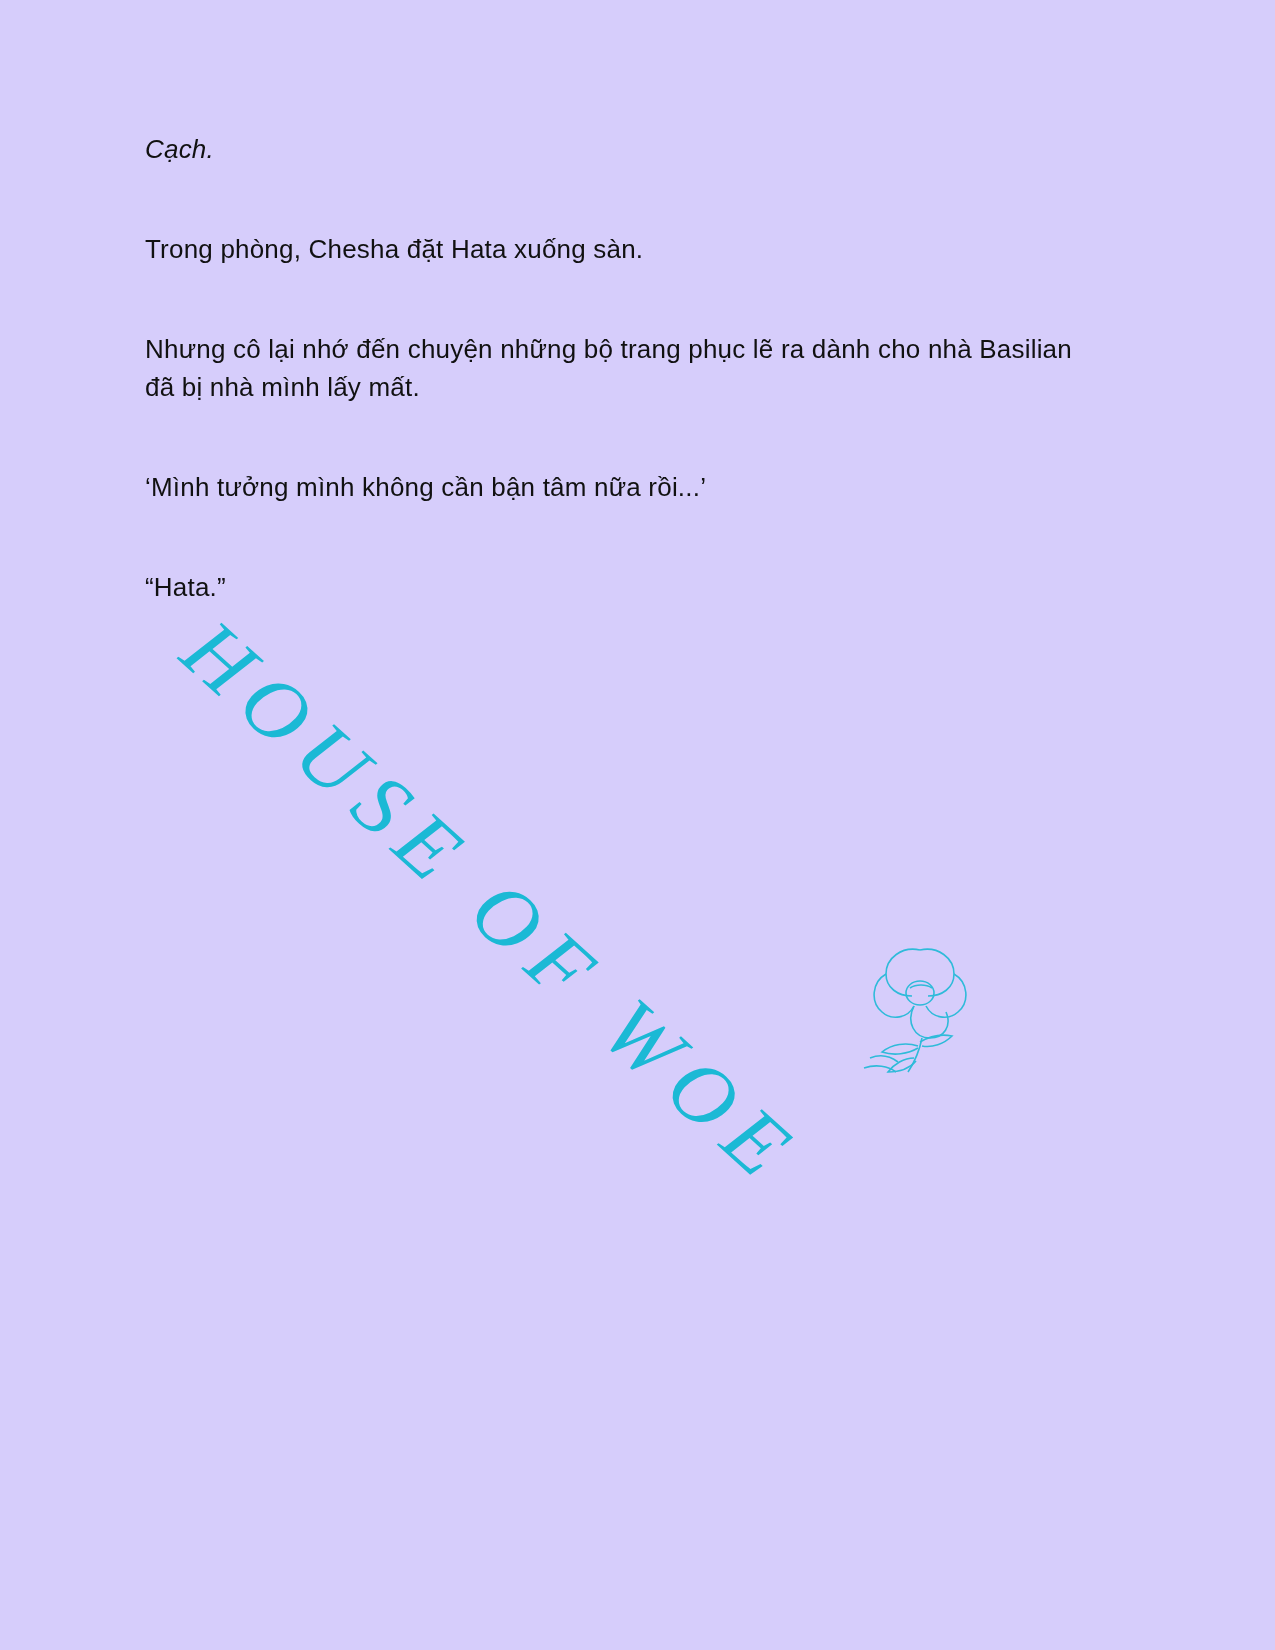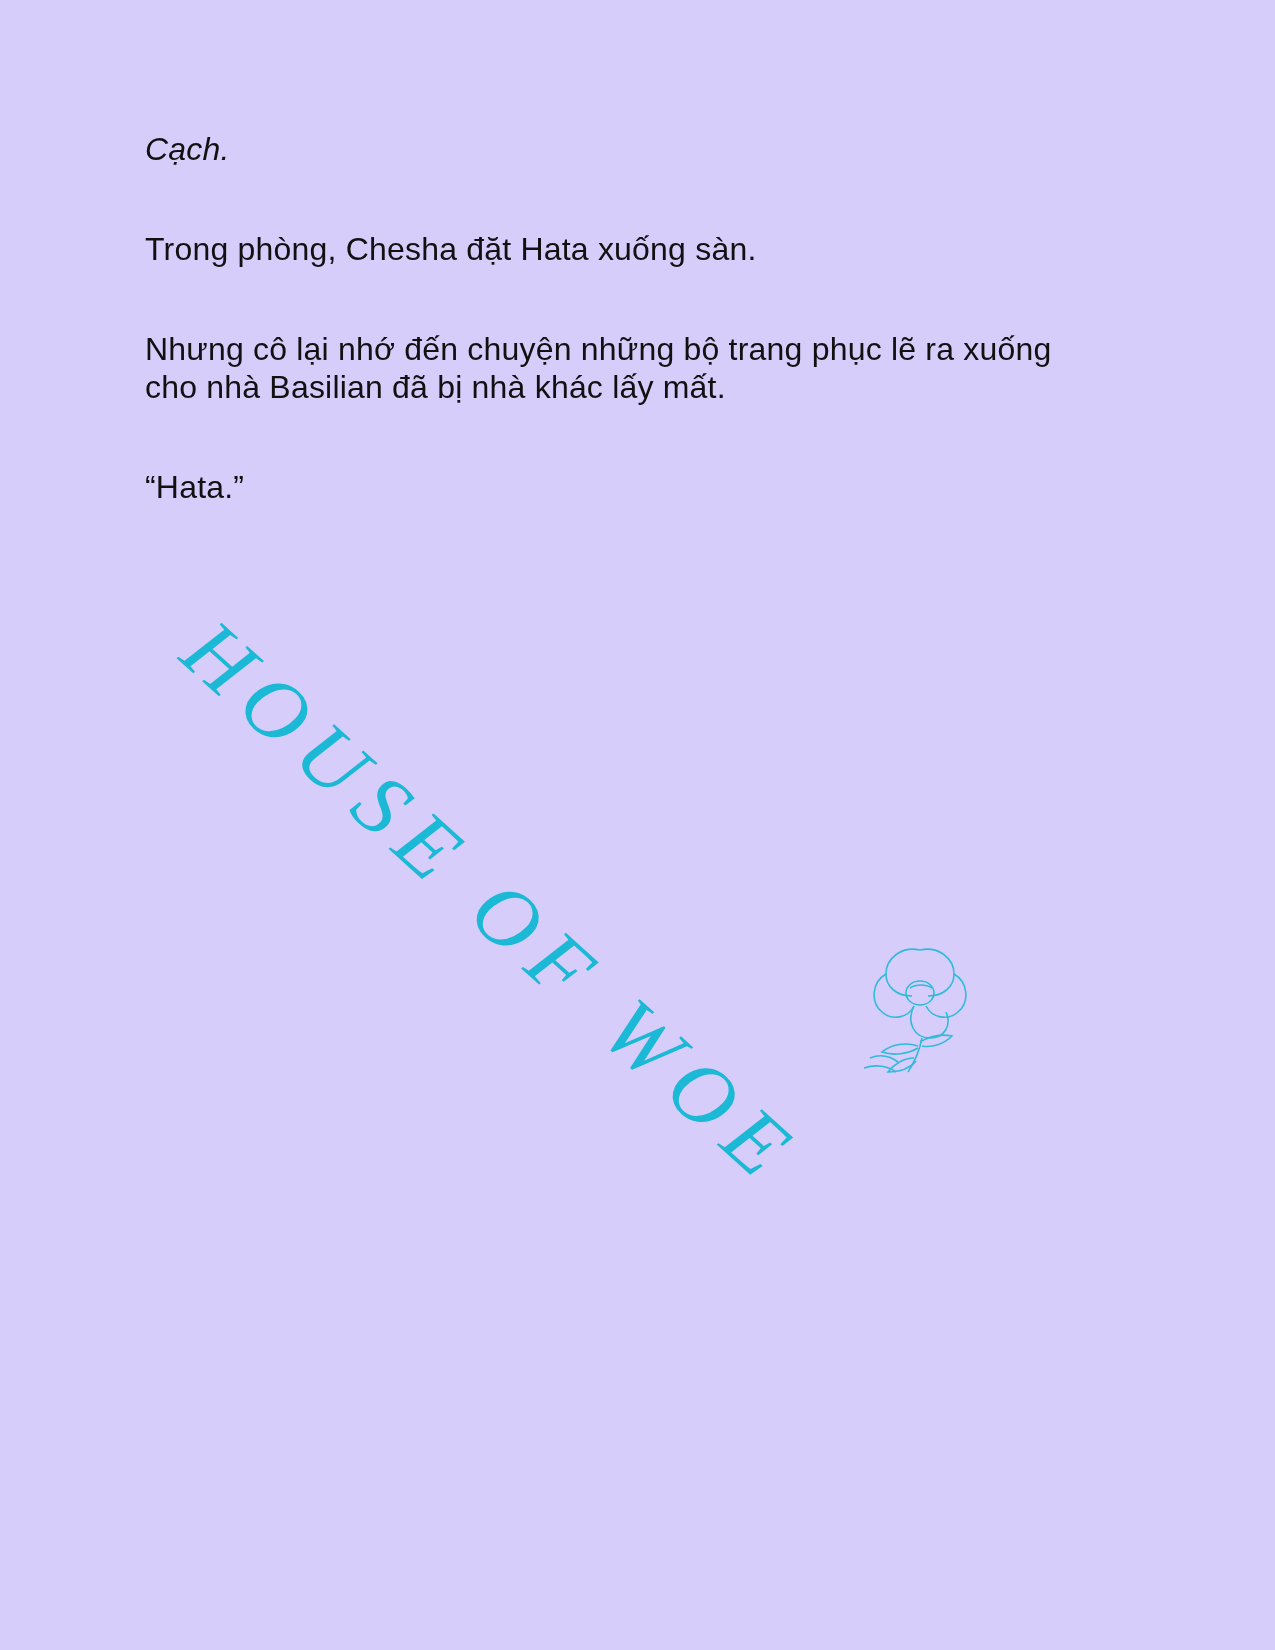--- a/index.html
+++ b/index.html
@@ -21,21 +21,21 @@
     overflow: hidden;
   }
   .text-column {
     position: absolute;
     left: 145px;
     top: 130px;
     width: 960px;
   }
   .para {
     font-family: "Liberation Sans", sans-serif;
-    font-size: 32px;
+    font-size: 26px;
     line-height: 38px;
     color: #111111;
     letter-spacing: 0.2px;
     margin: 0 0 62px 0;
     font-weight: 400;
   }
   .para.italic {
     font-style: italic;
   }
   .para.multi {
@@ -76,21 +76,22 @@
   }
 </style>
 </head>
 <body>
 
 <div class="page">
 
   <div class="text-column">
     <p class="para italic">Cạch.</p>
     <p class="para">Trong phòng, Chesha đặt Hata xuống sàn.</p>
-    <p class="para multi">Nhưng cô lại nhớ đến chuyện những bộ trang phục lẽ ra xuống cho nhà Basilian đã bị nhà khác lấy mất.</p>
+    <p class="para multi">Nhưng cô lại nhớ đến chuyện những bộ trang phục lẽ ra dành cho nhà Basilian đã bị nhà mình lấy mất.</p>
+    <p class="para">‘Mình tưởng mình không cần bận tâm nữa rồi...’</p>
     <p class="para">“Hata.”</p>
   </div>
 
   <div class="watermark">
     <div class="wm-text">HOUSE OF WOE</div>
     <svg class="wm-flower" viewBox="0 0 140 150" fill="none" stroke="#12b8d4" stroke-width="1.6">
 
       <path d="M70 20 C88 16 104 28 104 44 C104 58 92 66 78 66"></path>
       <path d="M70 20 C52 16 36 28 36 44 C36 58 48 66 62 66"></path>
       <path d="M36 44 C22 52 20 72 32 82 C42 91 58 88 64 76"></path>

